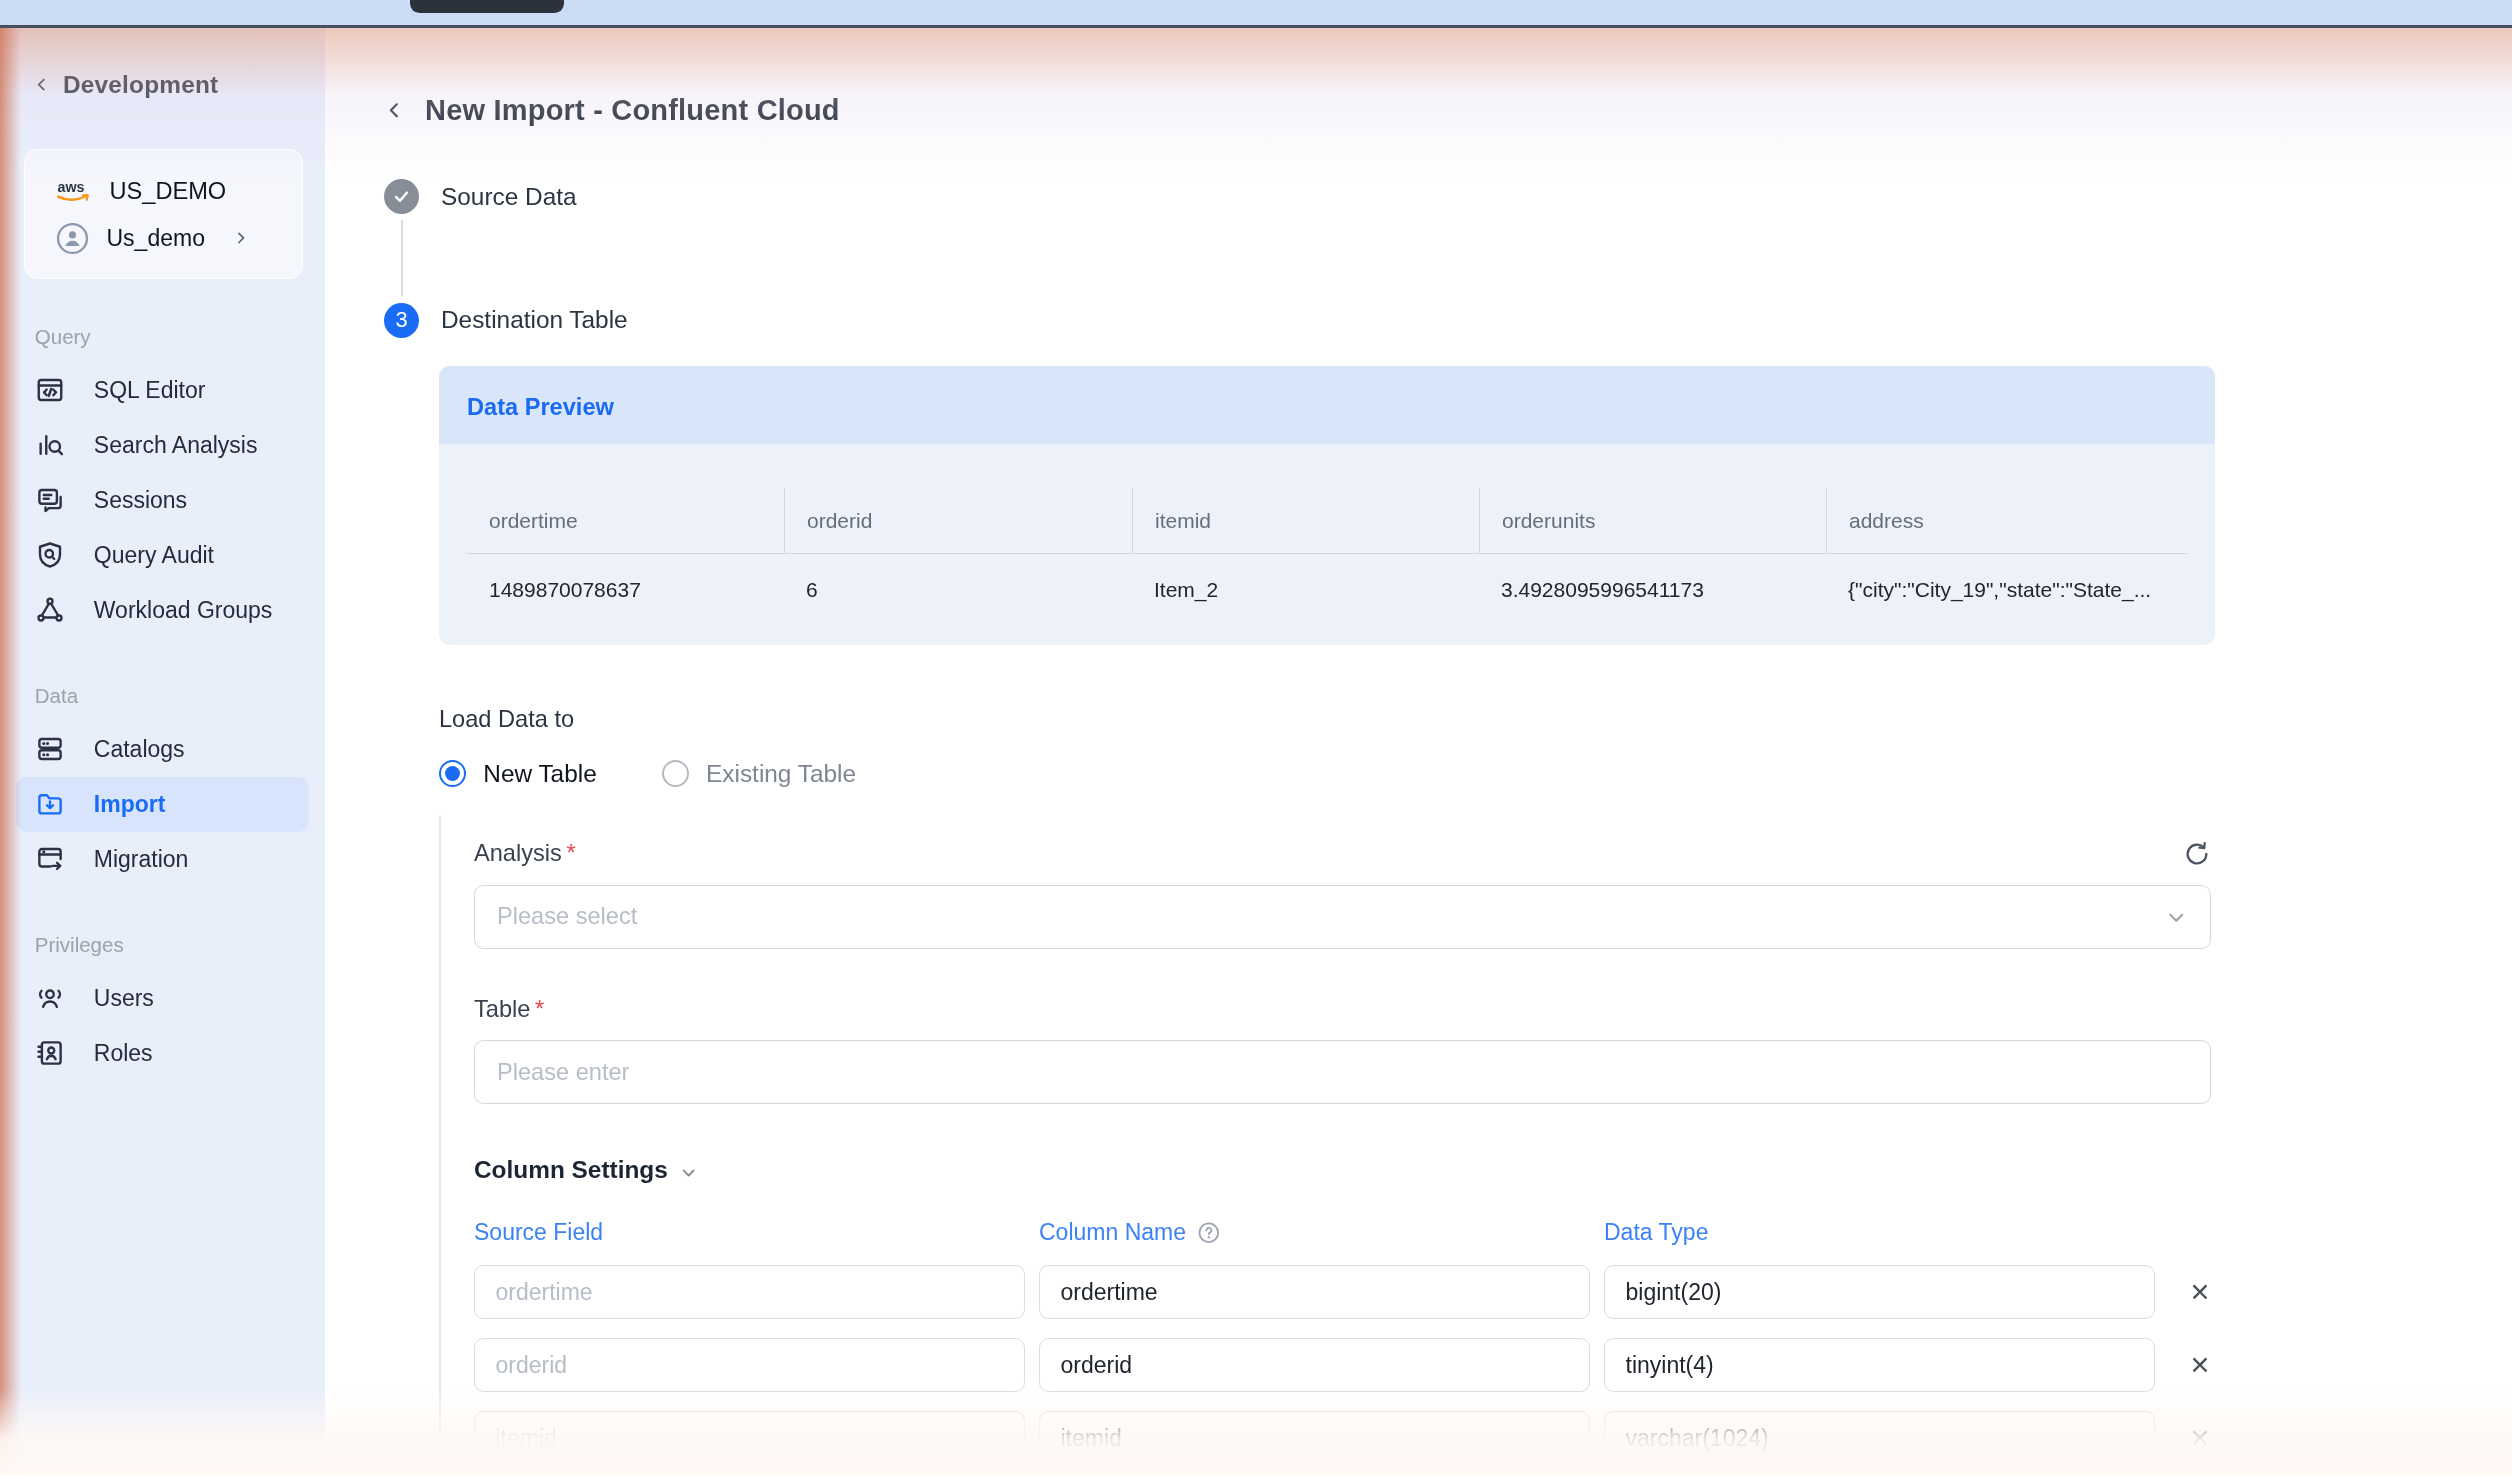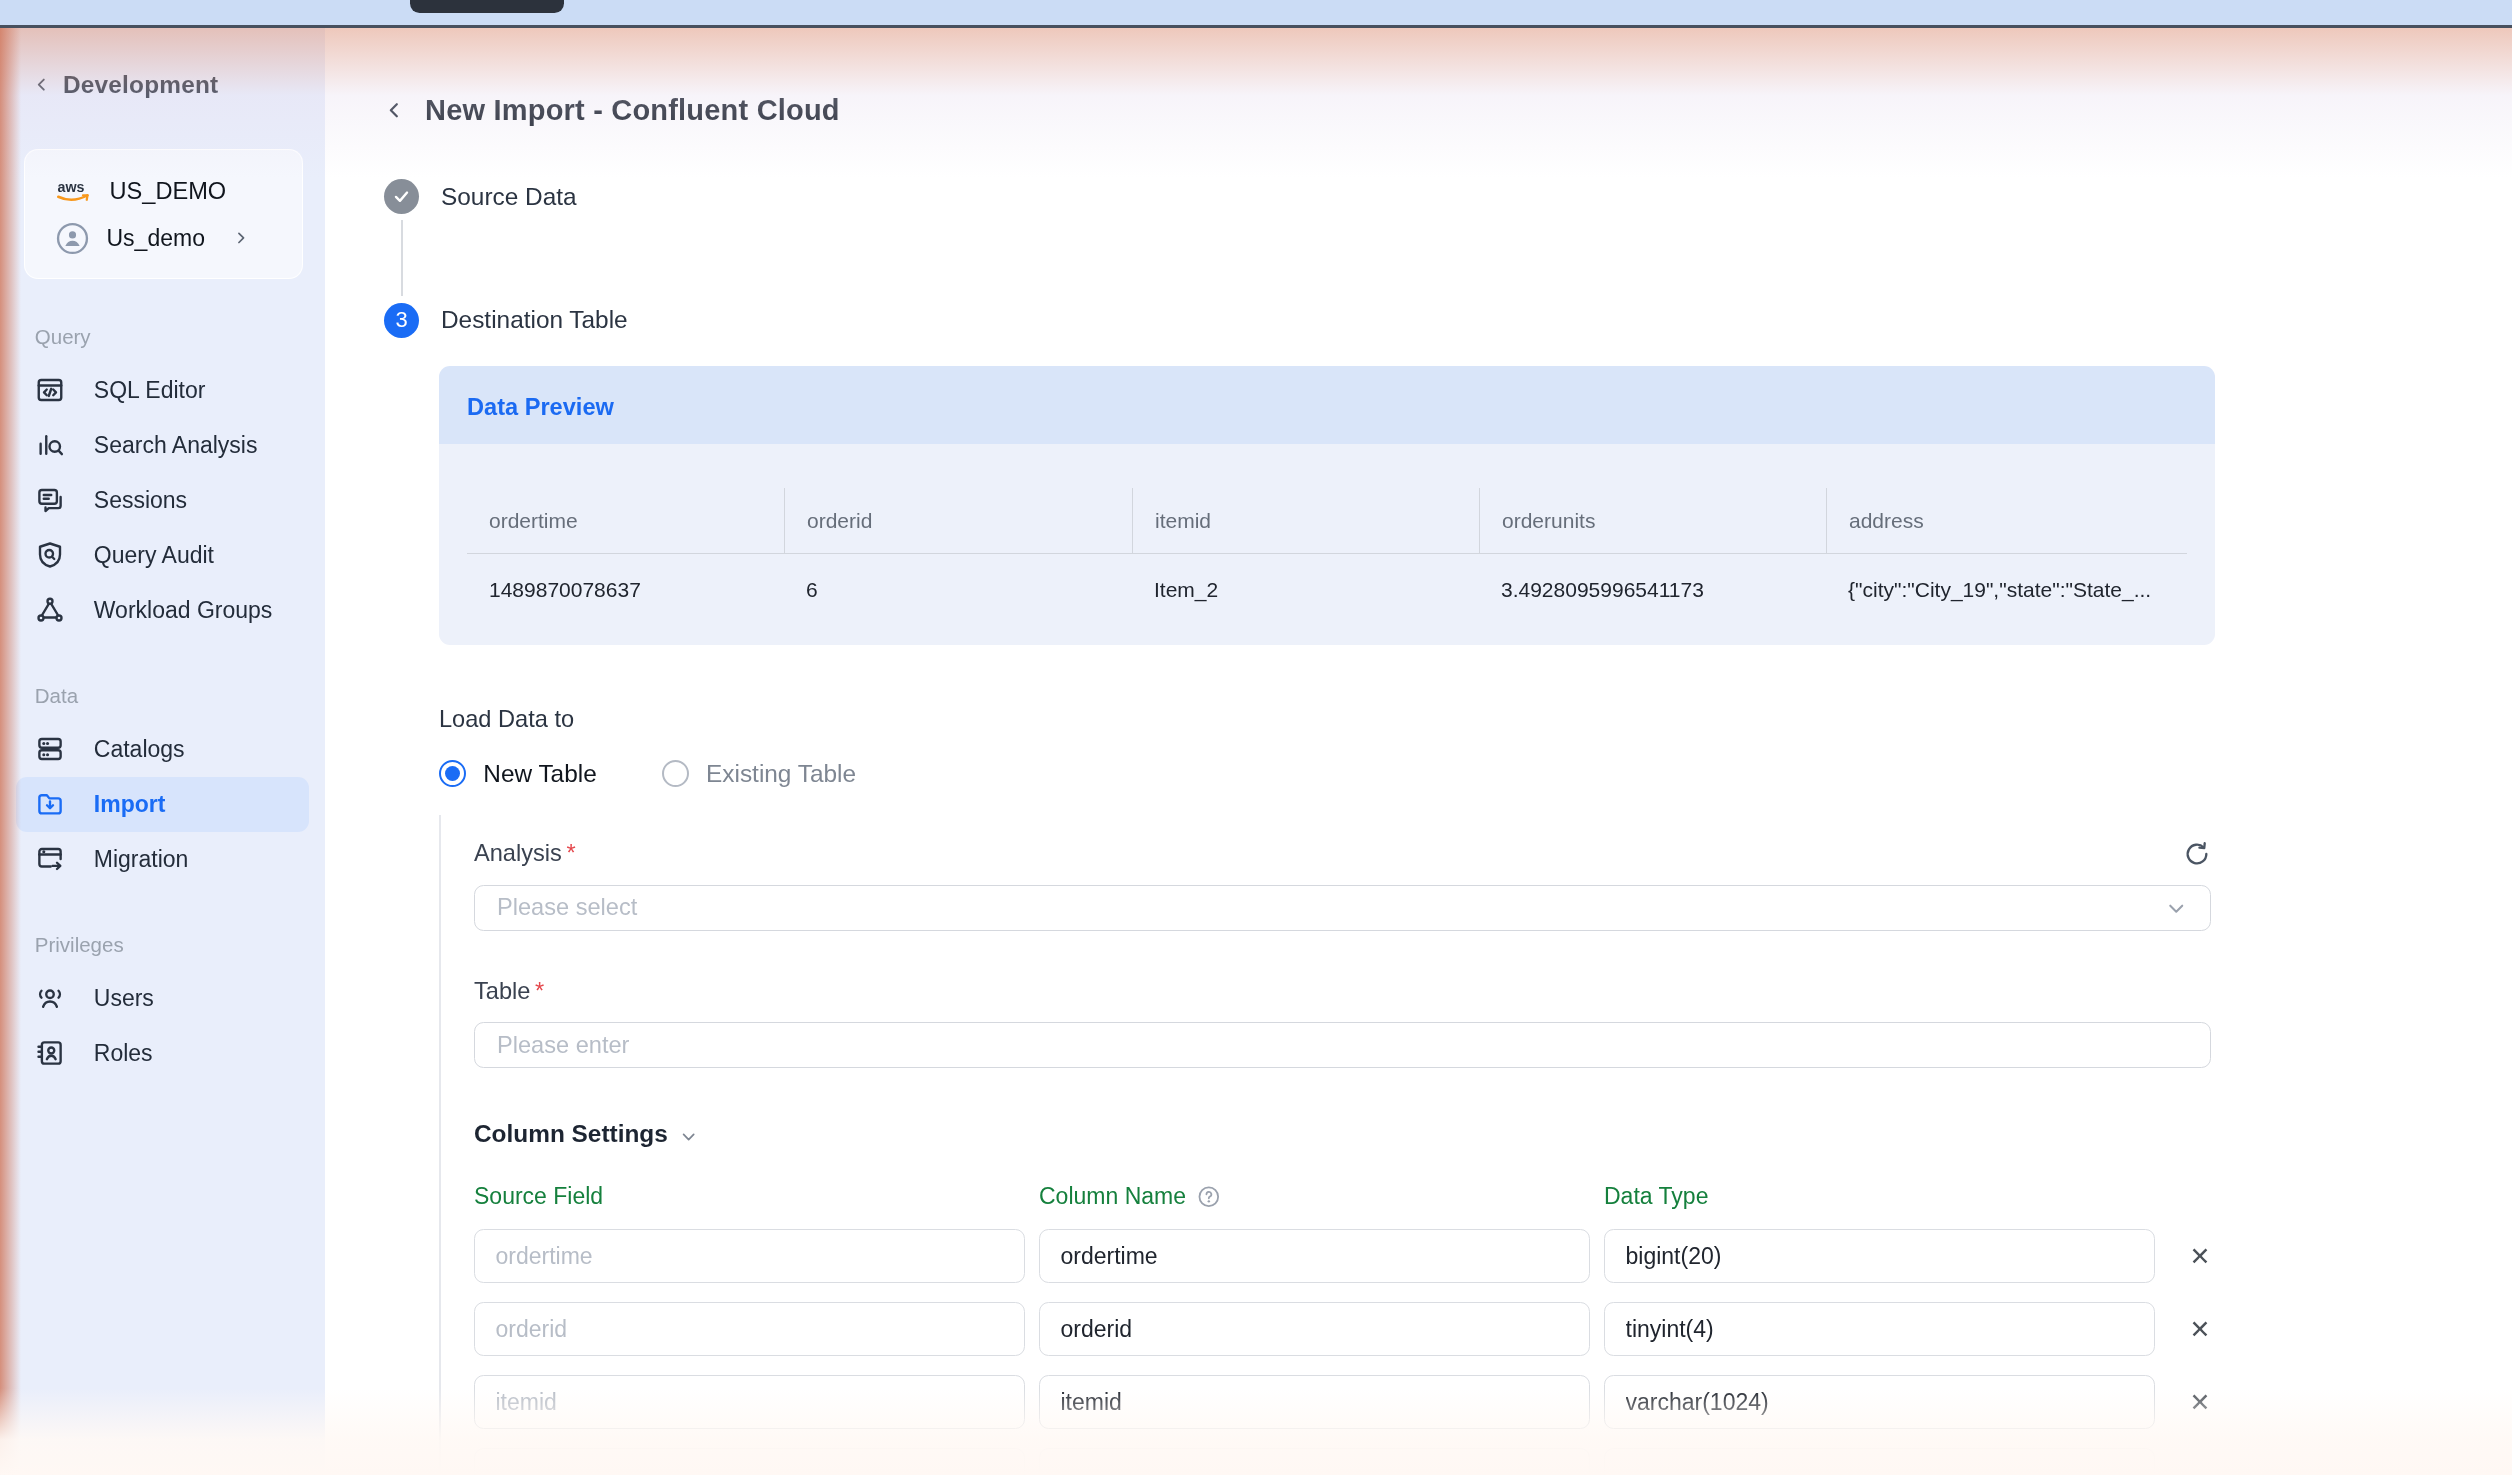--- a/index.html
+++ b/index.html
@@ -109,36 +109,36 @@
   .radio-opt.off .rl { color:#7e8692; }
   .indent {
     margin-top:27px; border-left:2.4px solid #e6e8ed; padding-left:33px; width:1774px;
   }
   .field-group { padding-top:25px; }
   .field-label-row { display:flex; align-items:center; justify-content:space-between; width:1737px; }
   .field-label { font-size:23.6px; color:#3a4250; }
   .req { color:#e5484d; margin-left:4.7px; font-size:23.6px; }
   .refresh-btn { width:28px; height:28px; color:#4b5563; cursor:pointer; }
   .select-box, .text-input {
-    margin-top:17.3px; width:1737px; height:46px; background:#fff;
+    margin-top:17.3px; width:1737px; height:64px; background:#fff;
     border:1.6px solid #d5d8de; border-radius:9.5px; display:flex; align-items:center;
     padding:0 22px; position:relative;
   }
   .select-box .placeholder, .text-input input::placeholder { color:#b7bdc7; }
   .select-box .placeholder { font-size:23.6px; }
   .text-input input {
     border:none; outline:none; width:100%; font-size:23.6px; background:transparent;
     font-family:"Liberation Sans", sans-serif; color:#20252e;
   }
   .select-box .chev-d { width:20.5px; height:20.5px; color:#9aa1ad; position:absolute; right:23.6px; }
   .col-settings-head { display:flex; align-items:center; gap:12.6px; margin-top:52px; }
   .col-settings-title { font-size:24.4px; font-weight:700; color:#1d2532; }
   .cs-chev { width:17.3px; height:17.3px; color:#7e8692; margin-top:4.7px; cursor:pointer; }
   .cs-headers { display:grid; grid-template-columns:565px 565px 565px; margin-top:35px; }
-  .cs-h { font-size:23px; color:#15803d; display:flex; align-items:center; gap:11px; }
+  .cs-h { font-size:23px; color:#3b82f6; display:flex; align-items:center; gap:11px; }
   .help-ic { width:23.6px; height:23.6px; color:#9aa1ad; cursor:pointer; }
   .cs-row { display:flex; align-items:center; margin-top:19px; }
   .cs-input {
     width:551px; height:54px; border:1.6px solid #dadde2; border-radius:9.5px;
     background:#fff; display:flex; align-items:center; padding:0 20.5px; margin-right:14px;
   }
   .cs-input input {
     border:none; outline:none; width:100%; font-size:23px; background:transparent;
     font-family:"Liberation Sans", sans-serif; color:#20252e;
   }

